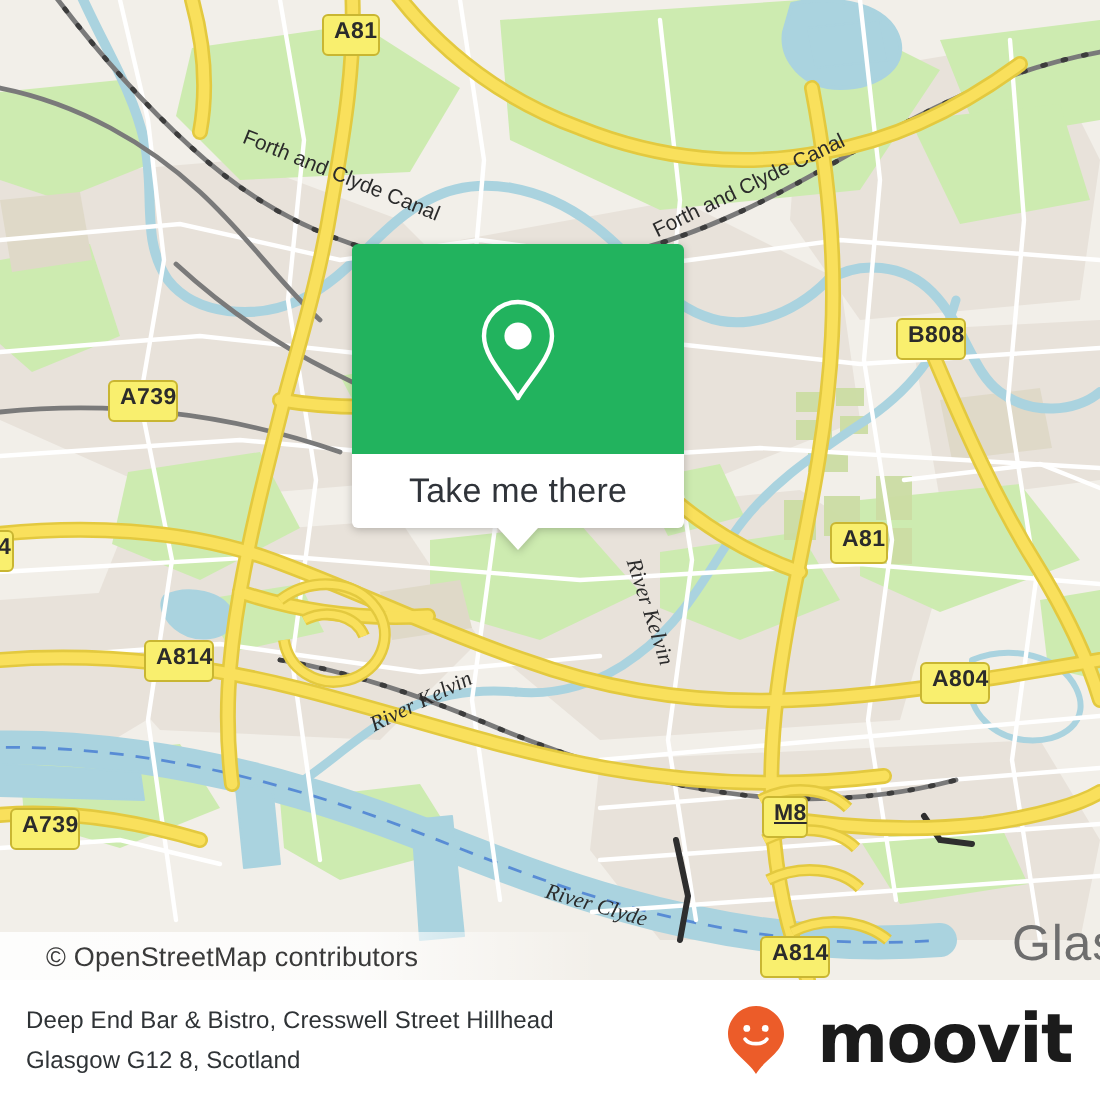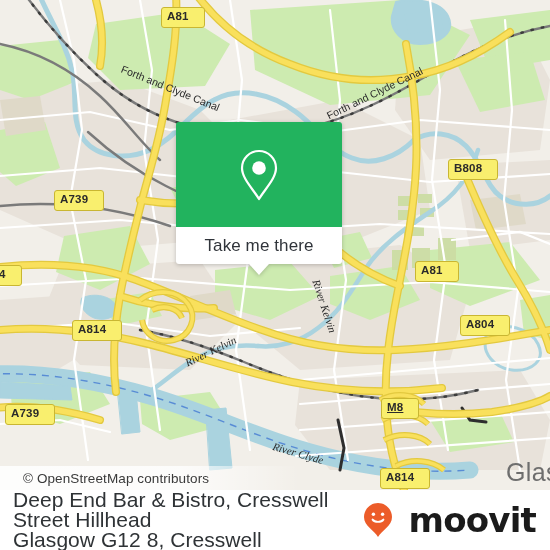--- a/index.html
+++ b/index.html
@@ -92,21 +92,21 @@
     width: 550px;
     height: 60px;
     background: #ffffff;
     display: flex;
     align-items: center;
     box-sizing: border-box;
     padding: 0 10px 0 13px;
   }
   .caption-text {
     flex: 1 1 auto;
-    font-size: 21px;
+    font-size: 12px;
     line-height: 20px;
     color: #2f3336;
     letter-spacing: 0.05px;
   }
   .brand {
     flex: 0 0 auto;
     display: flex;
     align-items: center;
     gap: 16px;
     padding-right: 4px;
@@ -124,21 +124,21 @@
   
   .shield {
     position: absolute;
     background: #f9ef6e;
     border: 1.6px solid #c9b632;
     border-radius: 3px;
     color: #2b2b2b;
     font-size: 11.5px;
     font-weight: 700;
     line-height: 1;
-    padding: 3px 15px 4px 5px;
+    padding: 3px 0 4px 5px;
     letter-spacing: 0.2px;
     white-space: nowrap;
     z-index: 25;
   }
   .place-label {
     position: absolute;
     color: #6e6e6e;
     font-size: 25px;
     letter-spacing: 0.4px;
     z-index: 20;
@@ -339,21 +339,21 @@
 
       </g>
     </svg>
 
     <div class="shield" style="left:161px; top:7px;">A81</div>
     <div class="shield" style="left:448px; top:159px;">B808</div>
     <div class="shield" style="left:415px; top:261px;">A81</div>
     <div class="shield" style="left:54px;  top:190px;">A739</div>
     <div class="shield" style="left:-7px;  top:265px;">4</div>
     <div class="shield" style="left:72px;  top:320px;">A814</div>
-    <div class="shield" style="left:460px; top:315px;">A804</div>
+    <div class="shield" style="left:460px; top:331px;">A804</div>
     <div class="shield" style="left:381px; top:398px;text-decoration:underline;">M8</div>
     <div class="shield" style="left:5px;   top:404px;">A739</div>
     <div class="shield" style="left:380px; top:468px;">A814</div>
 
     <div class="water-label" style="left:183px; top:345px; transform:rotate(-26deg);">River Kelvin</div>
     <div class="water-label" style="left:297px; top:300px; transform:rotate(72deg);">River Kelvin</div>
     <div class="water-label" style="left:272px; top:447px; transform:rotate(16deg);">River Clyde</div>
 
     <div class="canal-label" style="left:118px; top:82px; transform:rotate(22deg);">Forth and Clyde Canal</div>
     <div class="canal-label" style="left:322px; top:87px; transform:rotate(-26deg);">Forth and Clyde Canal</div>
@@ -374,21 +374,21 @@
     </div>
     <div class="popup-foot">
       <span>Take me there</span>
     </div>
     <div class="popup-tail"></div>
   </div>
 
   <div class="caption-bar">
     <div class="caption-text">
       <div>Deep End Bar &amp; Bistro, Cresswell Street Hillhead</div>
-      <div>Glasgow G12 8, Cresswell</div>
+      <div>Glasgow G12 8, Scotland</div>
     </div>
     <div class="brand">
       <svg class="brand-pin" viewBox="0 0 30 36">
         <path d="M15 1 C 7.3 1, 1 7.3, 1 15 C 1 24, 11 28, 15 35 C 19 28, 29 24, 29 15 C 29 7.3, 22.7 1, 15 1 Z" fill="#ec5c29"></path>
         <circle cx="10.4" cy="12.2" r="1.7" fill="#ffffff"></circle>
         <circle cx="19.6" cy="12.2" r="1.7" fill="#ffffff"></circle>
         <path d="M9.6 17.6 C 11.6 20.6, 18.4 20.6, 20.4 17.6" fill="none" stroke="#ffffff" stroke-width="1.9" stroke-linecap="round"></path>
       </svg>
       <span class="brand-word">moovit</span>
     </div>

